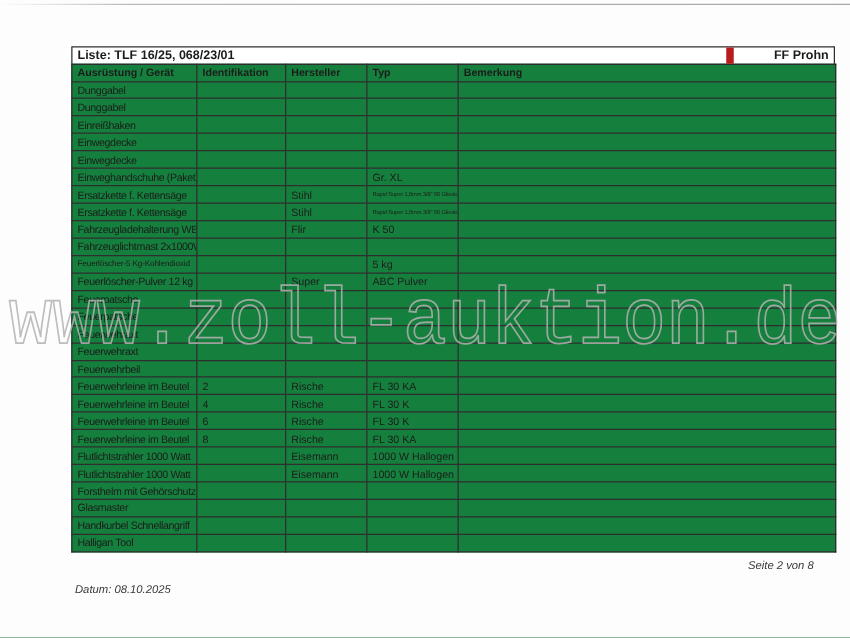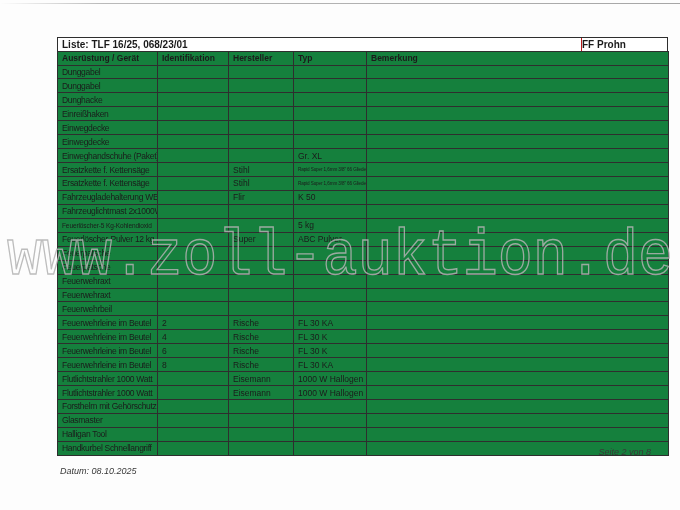--- a/index.html
+++ b/index.html
@@ -18,22 +18,22 @@
   
   .titlebar{
     display:flex;box-sizing:border-box;width:611px;height:15px;
     border:1px solid #2e2e2e;background:#fff;
   }
   .titlebar .tl{
     flex:1 1 auto;font-size:10px;font-weight:bold;
     line-height:13px;padding-left:4px;white-space:nowrap;overflow:hidden;
   }
   .titlebar .tr{
-    width:86px;box-sizing:border-box;border-left:1px solid #b91c1c;
-    font-size:10px;font-weight:bold;line-height:13px;
+    width:86px;box-sizing:border-box;border-left:6px solid #b91c1c;
+    font-size:10px;font-weight:bold;line-height:13px;text-align:right;
     padding-right:4px;white-space:nowrap;
   }
   
   table.equip{
     border-collapse:collapse;table-layout:fixed;width:611px;
     margin-top:-1px;background:#15803d;
   }
   table.equip th, table.equip td{
     border:1px solid #2e2e2e;
     font-size:8.5px;
@@ -106,27 +106,20 @@
   </tr>
 
   <tr>
     <td class="c-name">Dunggabel</td>
     <td class="c-ident"></td>
     <td class="c-manu"></td>
     <td class="c-typ"></td>
     <td class="c-bem"></td>
   </tr>
 
-  <tr>
-    <td class="c-name">Dunghacke</td>
-    <td class="c-ident"></td>
-    <td class="c-manu"></td>
-    <td class="c-typ"></td>
-    <td class="c-bem"></td>
-  </tr>
 
   <tr>
     <td class="c-name">Einreißhaken</td>
     <td class="c-ident"></td>
     <td class="c-manu"></td>
     <td class="c-typ"></td>
     <td class="c-bem"></td>
   </tr>
 
   <tr>
@@ -299,29 +292,29 @@
 
   <tr>
     <td class="c-name">Glasmaster</td>
     <td class="c-ident"></td>
     <td class="c-manu"></td>
     <td class="c-typ"></td>
     <td class="c-bem"></td>
   </tr>
 
   <tr>
+    <td class="c-name">Handkurbel Schnellangriff</td>
+    <td class="c-ident"></td>
+    <td class="c-manu"></td>
+    <td class="c-typ"></td>
+    <td class="c-bem"></td>
+  </tr>
+
+  <tr>
     <td class="c-name">Halligan Tool</td>
-    <td class="c-ident"></td>
-    <td class="c-manu"></td>
-    <td class="c-typ"></td>
-    <td class="c-bem"></td>
-  </tr>
-
-  <tr>
-    <td class="c-name">Handkurbel Schnellangriff</td>
     <td class="c-ident"></td>
     <td class="c-manu"></td>
     <td class="c-typ"></td>
     <td class="c-bem"></td>
   </tr>
 </tbody>
   </table>
 
 </div>
 

